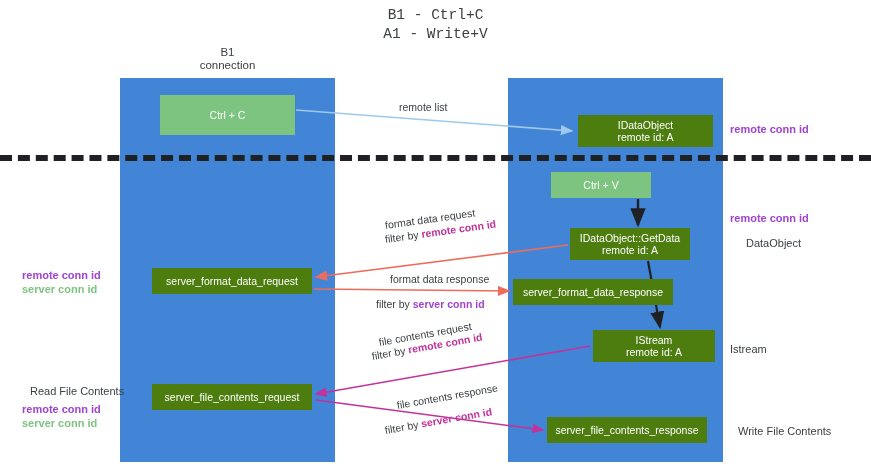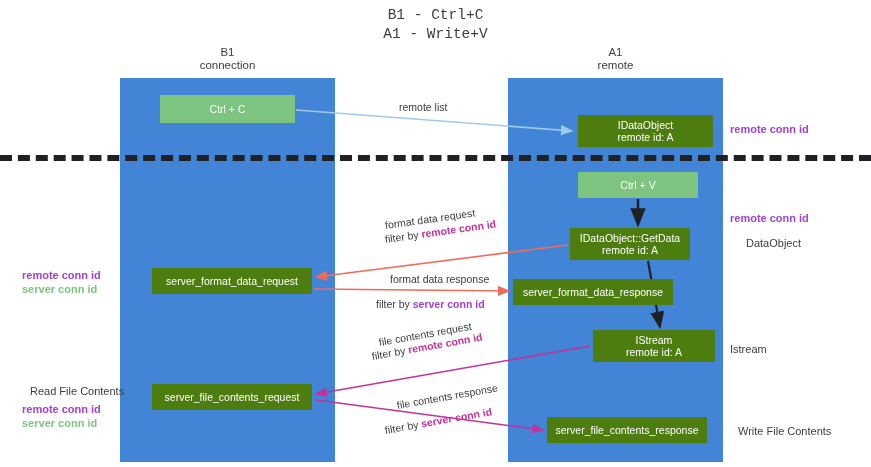--- a/index.html
+++ b/index.html
@@ -38,23 +38,23 @@
   .node{
     position:absolute;display:flex;align-items:center;justify-content:center;
     text-align:center;color:#ffffff;font-size:10.5px;line-height:12.5px;
     box-sizing:border-box;padding:2px 4px;
   }
   .node.green{background:#7cc47f;}
   .node.orange{background:#fbb košt;}
   .node.orange{background:#fbb040;}
   .node.orange{background:#4d7c0f;}
 
-  #n-ctrlc{left:160px;top:95px;width:135px;height:28px;}
+  #n-ctrlc{left:160px;top:95px;width:135px;height:40px;}
   #n-idataobject{left:578px;top:115px;width:135px;height:32px;}
-  #n-ctrlv{left:578px;top:172px;width:120px;height:26px;}
+  #n-ctrlv{left:551px;top:172px;width:100px;height:26px;}
   #n-getdata{left:570px;top:228px;width:120px;height:32px;}
   #n-sfdreq{left:152px;top:268px;width:160px;height:26px;}
   #n-sfdres{left:513px;top:279px;width:160px;height:26px;}
   #n-istream{left:593px;top:330px;width:122px;height:32px;}
   #n-sfcreq{left:152px;top:384px;width:160px;height:26px;}
   #n-sfcres{left:547px;top:417px;width:160px;height:26px;}
 
   
   .side-label{
     position:absolute;font-size:11px;color:#3c4043;line-height:14px;
@@ -101,24 +101,20 @@
 
   <div class="title-block">
     <div>B1 - Ctrl+C</div>
     <div>A1 - Write+V</div>
   </div>
 
   <div class="lane-head" id="head-b1">
     <div>B1</div>
     <div>connection</div>
   </div>
-  <div class="lane-head" id="head-a1">
-    <div>A1</div>
-    <div>remote</div>
-  </div>
 
   <div class="lane" id="lane-b1"></div>
   <div class="lane" id="lane-a1"></div>
 
   <svg id="wires">
     <defs>
       <marker id="ah-blue" markerWidth="9" markerHeight="9" refX="7" refY="3.2" orient="auto">
         <path d="M0,0 L8,3.2 L0,6.4 z" fill="#9fc9ea"></path>
       </marker>
       <marker id="ah-red" markerWidth="9" markerHeight="9" refX="7" refY="3.2" orient="auto">

